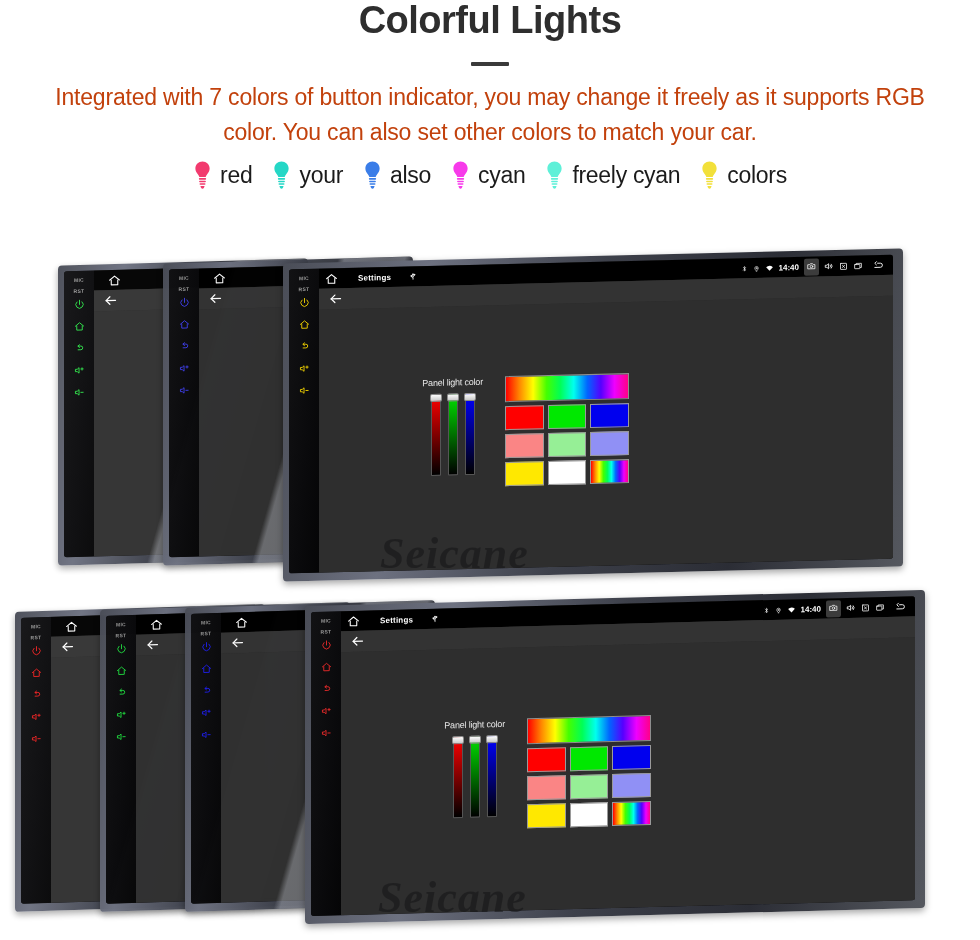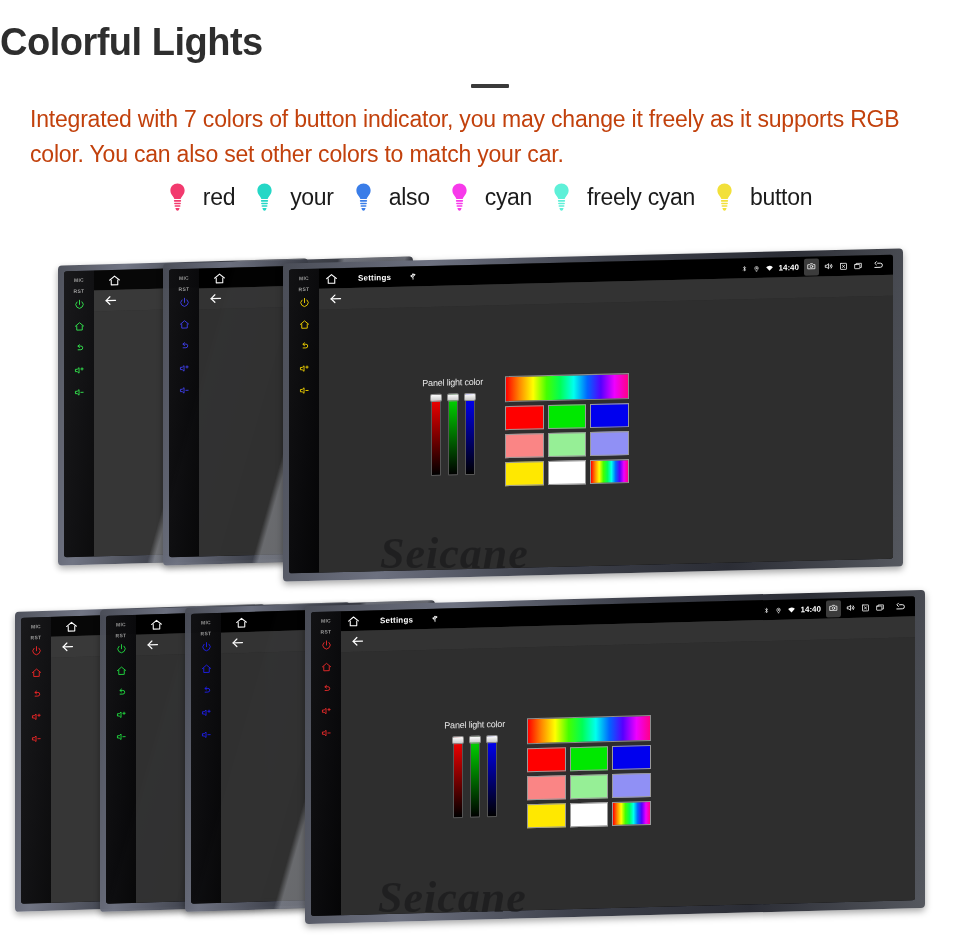--- a/index.html
+++ b/index.html
@@ -10,21 +10,21 @@
   body {
     width: 980px;
     height: 940px;
     font-family: "Liberation Sans", sans-serif;
     color: #2b2b2b;
     overflow: hidden;
     position: relative;
   }
 
   
-  .header { padding-top: 22px; text-align: left; }
+  .header { text-align: center; }
   .page-title {
     font-size: 38px;
     font-weight: bold;
     letter-spacing: -0.5px;
     color: #2e2e2e;
     margin: 0;
     line-height: 1.1;
   }
   .title-rule {
     width: 38px;
@@ -47,21 +47,21 @@
     display: flex;
     justify-content: center;
     align-items: center;
     gap: 0px;
     margin-top: 10px;
     padding: 0 26px;
   }
   .legend-item {
     display: flex;
     align-items: center;
-    gap: 16px;
+    gap: 8px;
     margin-right: 20px;
   }
   .legend-item:last-child { margin-right: 0; }
   .legend-label {
     font-size: 23px;
     color: #1b1b1b;
     letter-spacing: -0.3px;
     white-space: nowrap;
   }
   .bulb { width: 19px; height: 31px; display: block; flex: 0 0 auto; }
@@ -333,21 +333,21 @@
     <div class="legend-item">
       <span>
         <svg class="bulb" viewBox="0 0 24 38">
           <path d="M12 1.4C6.9 1.4 3 5.2 3 10c0 3.2 1.6 5.4 3.1 7.3 1 1.3 1.7 2.3 1.9 3.5h8c.2-1.2.9-2.2 1.9-3.5C19.4 15.4 21 13.2 21 10c0-4.8-3.9-8.6-9-8.6z" fill="#F2E03A"></path>
           <rect x="7.4" y="22.2" width="9.2" height="2.1" rx="1" fill="#F2E03A"></rect>
           <rect x="7.7" y="25.5" width="8.6" height="2.1" rx="1" fill="#F2E03A"></rect>
           <rect x="8.2" y="28.8" width="7.6" height="2" rx="1" fill="#F2E03A"></rect>
           <path d="M9.4 32.4h5.2c-.3 2-1.3 3.3-2.6 3.3s-2.3-1.3-2.6-3.3z" fill="#F2E03A"></path>
         </svg>
       </span>
-      <span class="legend-label">button</span>
+      <span class="legend-label">colors</span>
     </div>
   </div>
 
 <div class="device-group" id="group-top">
     <div class="unit ghost" style="left: 58px; top: 6px; width: 250px; height: 300px; transform: skewY(-1.6deg); z-index: 1;">
       <div class="unit-inner">
         <div class="keycol">
           <span class="txtkey">MIC</span>
           <span class="txtkey">RST</span>
           <span class="iconkey">

